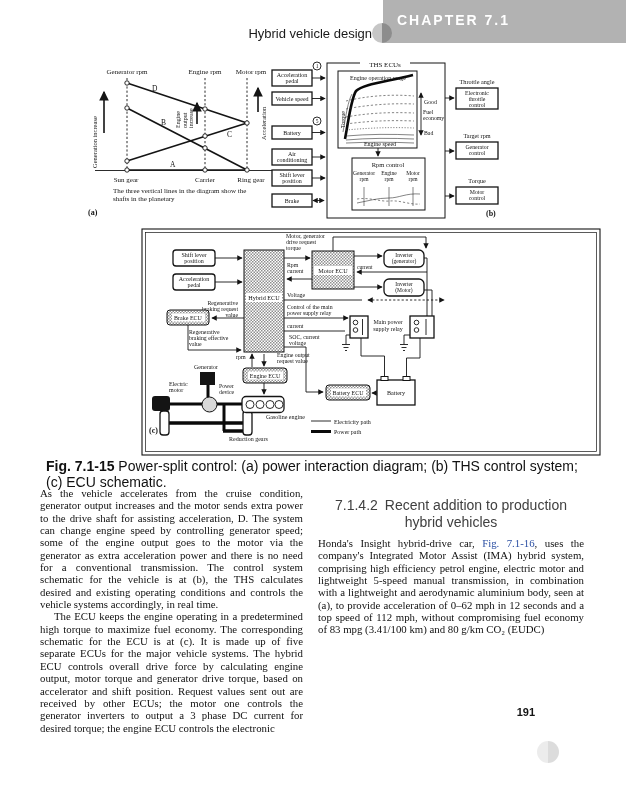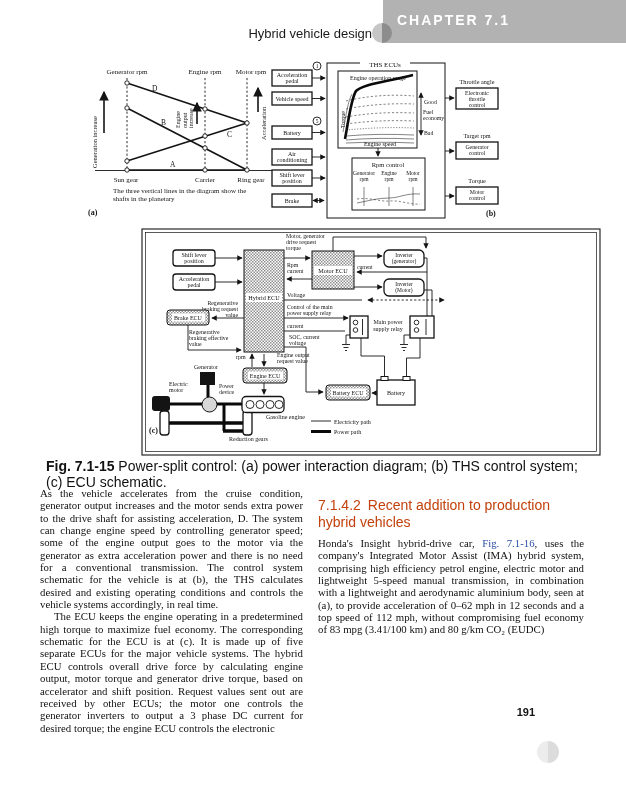--- a/index.html
+++ b/index.html
@@ -38,21 +38,21 @@
   .caption{position:absolute;left:46px;top:458px;width:548px;font-size:14px;color:#111}
   .caption .cb{font-weight:bold}
 
   
   .col{position:absolute;top:487px;font-family:"Liberation Serif",serif;font-size:10.8px;
        line-height:12.35px;text-align:justify;color:#101010}
   .col1{left:40px;width:263px}
   .col2{left:318px;width:266px}
   .col p.ind{text-indent:14px}
   .sec-head{font-family:"Liberation Sans",sans-serif;font-size:14px;line-height:16.5px;
-      font-weight:400;text-align:left;margin:10px 0 7px 0;color:#c2410c}
+      font-weight:400;text-align:center;margin:10px 0 7px 0;color:#404040}
   .sec-head .num{margin-right:7px}
   .fig-link{color:#2b4fa3}
   .p3{margin-top:2px}
 
   
   .pg-num{position:absolute;left:505px;top:706px;width:30px;text-align:right;font-size:11px;font-weight:bold}
   .pg-circle{position:absolute;left:537px;top:741px;width:22px;height:22px;border-radius:50%;
       background:linear-gradient(90deg,#ececec 50%,#dcdcdc 50%)}
 </style>
 </head>

